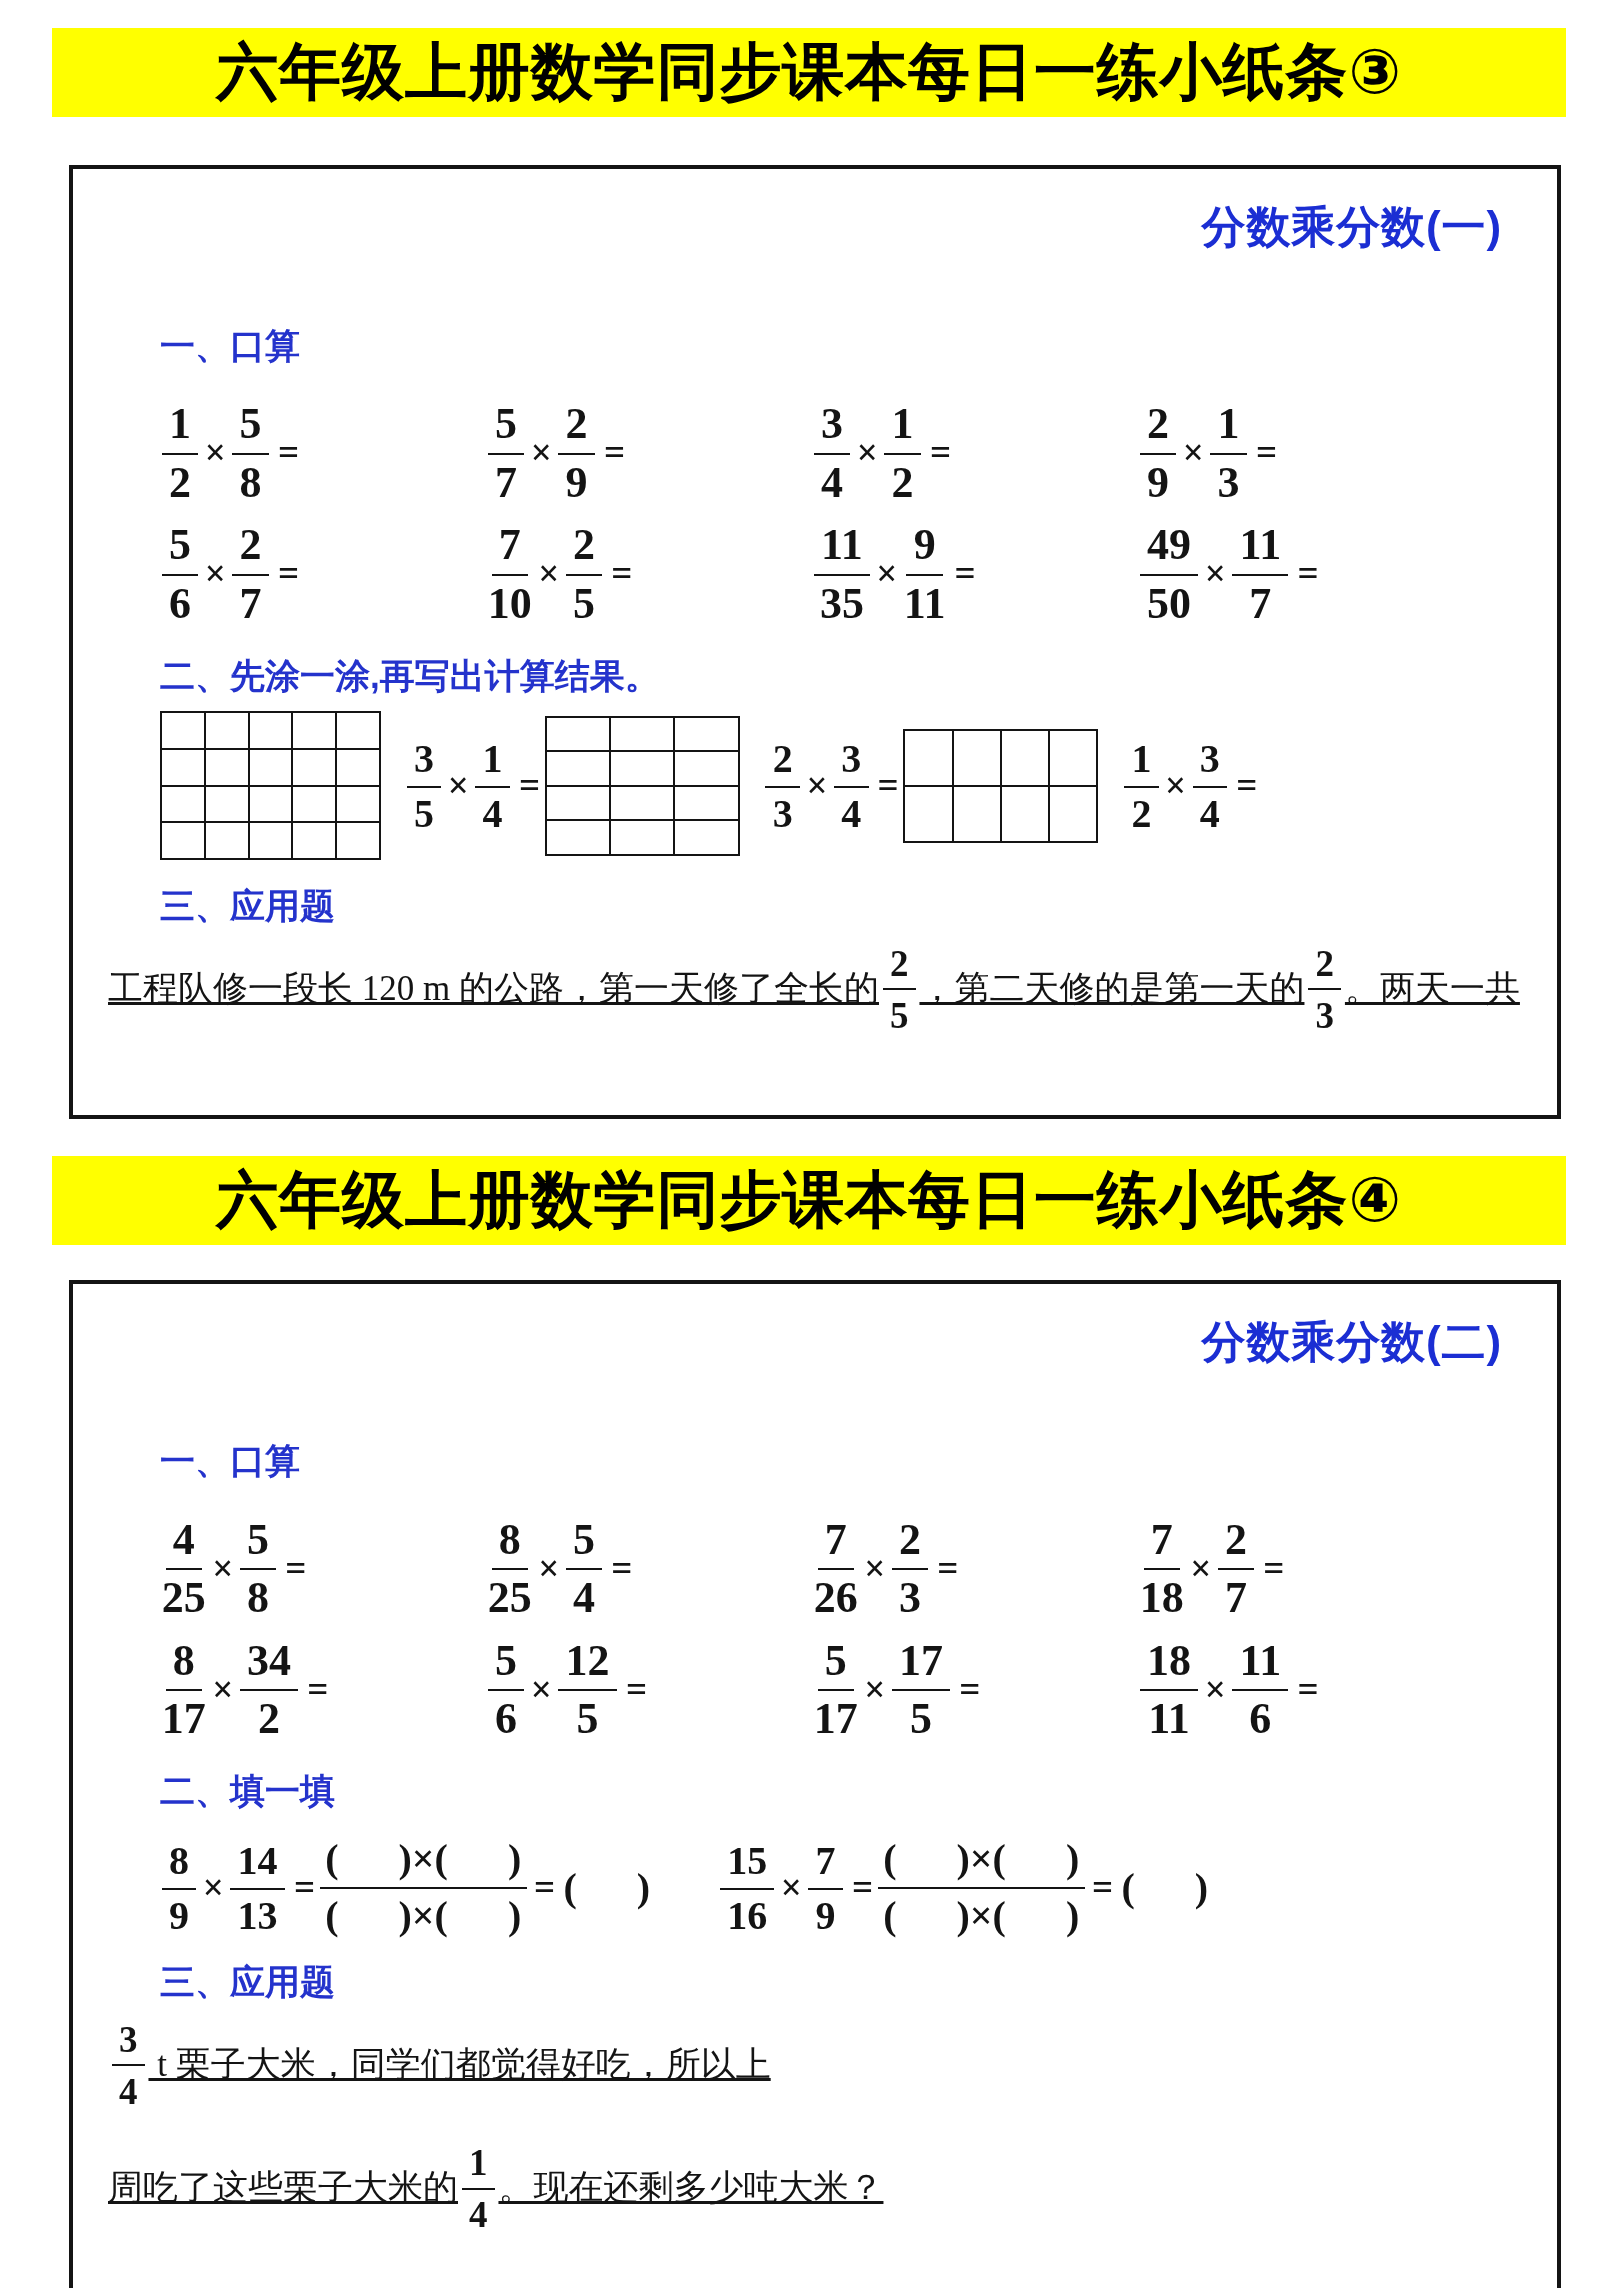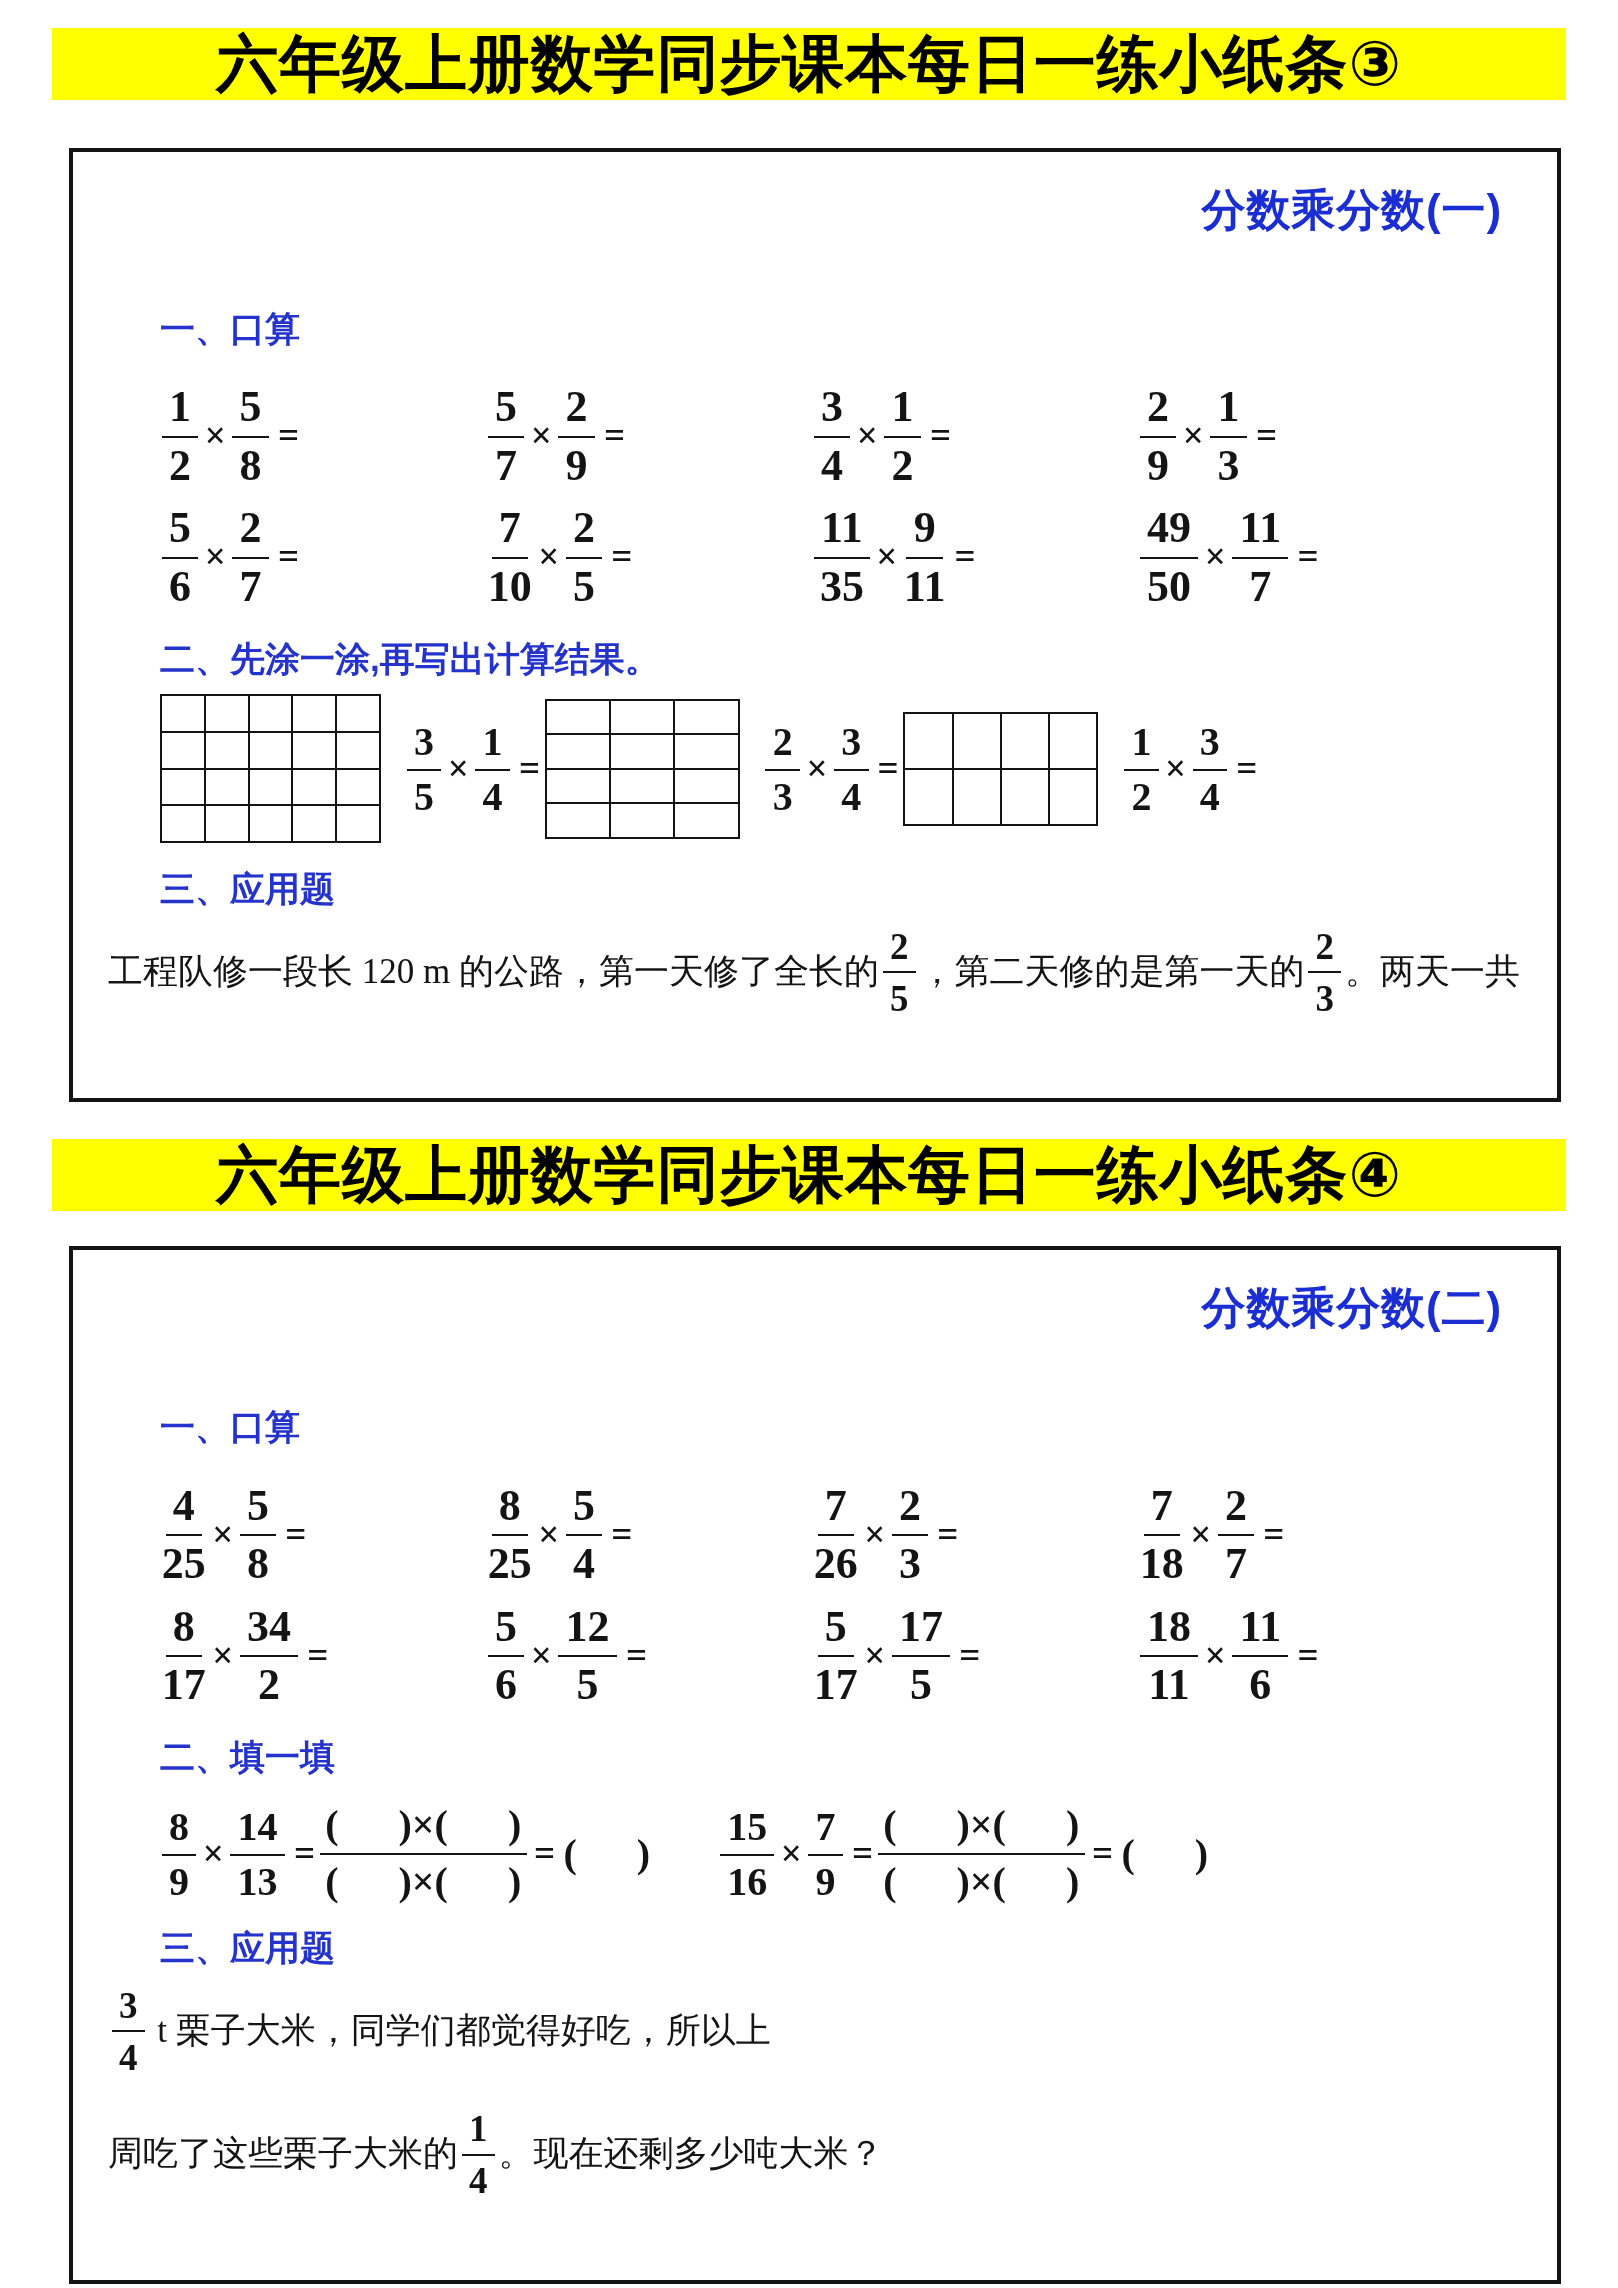--- a/index.html
+++ b/index.html
@@ -3,21 +3,21 @@
 <meta charset="utf-8">
 <style>
   html,body{margin:0;padding:0;background:#ffffff;}
   body{width:1618px;font-family:"Liberation Sans","DejaVu Sans",sans-serif;color:#141414;padding-bottom:64px;}
   .page{width:1618px;}
 
   
   .banner{
     margin:27.5px 52px 0 52px;
     background:#ffff00;
-    height:72px;
+    height:89px;
     display:flex;align-items:center;justify-content:center;
     font-size:62px;font-weight:900;color:#000;
     letter-spacing:0.9px;white-space:nowrap;
   }
   .banner.second{margin-top:37px;}
 
   
   .sheet{
     margin:48px 57px 0 69px;
     border:4.6px solid #141414;
@@ -88,21 +88,21 @@
 
   
   .word-line{
     display:flex;align-items:center;
     margin-left:-52px;
     margin-top:13px;
     font-size:35px;color:#141414;
     font-family:"Liberation Serif","DejaVu Serif",serif;
     white-space:nowrap;
   }
-  .word-line .wtext{white-space:pre;}
+  .word-line .wtext{white-space:pre;text-decoration:underline;}
   .word-line .frac{font-size:37px;margin:0 3.7px;}
   .word-line.l2{margin-top:22px;}
   .word-line.spaced{margin-top:33px;}
 </style>
 </head>
 <body>
 
 <div class="page">
 
   <div class="banner">六年级上册数学同步课本每日一练小纸条③</div>

